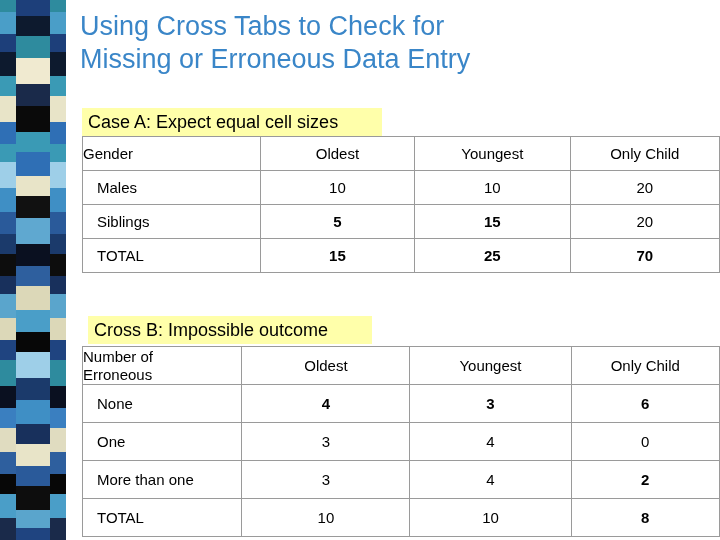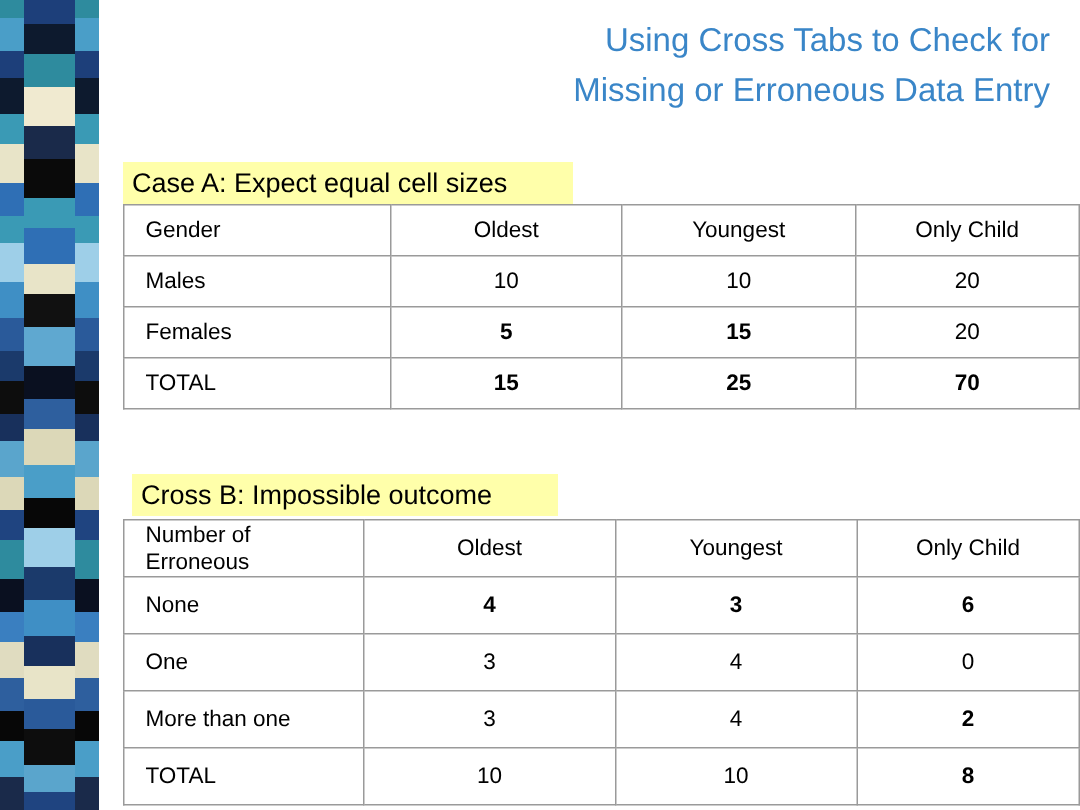--- a/index.html
+++ b/index.html
@@ -42,23 +42,23 @@
     left: 0;
     width: 34px;
   }
 
   
   #title {
     position: absolute;
     left: 80px;
     top: 10px;
     width: 620px;
-    text-align: right;
+    text-align: left;
     color: #3a86c8;
-    font-size: 22px;
+    font-size: 27px;
     line-height: 33px;
     font-weight: normal;
   }
 
   
   .caption {
     position: absolute;
     background: #ffffaa;
     color: #000000;
     font-size: 18px;
@@ -103,21 +103,20 @@
   }
   table.xt td.numb {
     text-align: center;
     font-weight: bold;
   }
   table.xt td.hcell {
     text-align: center;
   }
   table.xt td.corner {
     text-align: left;
-    padding-left: 14px;
   }
 
   #table-a {
     left: 82px;
     top: 136px;
   }
   #table-a td { height: 33px; }
   #table-a td.c0 { width: 167px; }
   #table-a td.c1 { width: 158px; }
   #table-a td.c2 { width: 158px; }
@@ -211,21 +210,21 @@
       <td class="c2 hcell">Youngest</td>
       <td class="c3 hcell">Only Child</td>
     </tr>
     <tr>
       <td class="c0 label">Males</td>
       <td class="c1 num">10</td>
       <td class="c2 num">10</td>
       <td class="c3 num">20</td>
     </tr>
     <tr>
-      <td class="c0 label">Females</td>
+      <td class="c0 label">Siblings</td>
       <td class="c1 numb">5</td>
       <td class="c2 numb">15</td>
       <td class="c3 num">20</td>
     </tr>
     <tr>
       <td class="c0 label">TOTAL</td>
       <td class="c1 numb">15</td>
       <td class="c2 numb">25</td>
       <td class="c3 numb">70</td>
     </tr>

